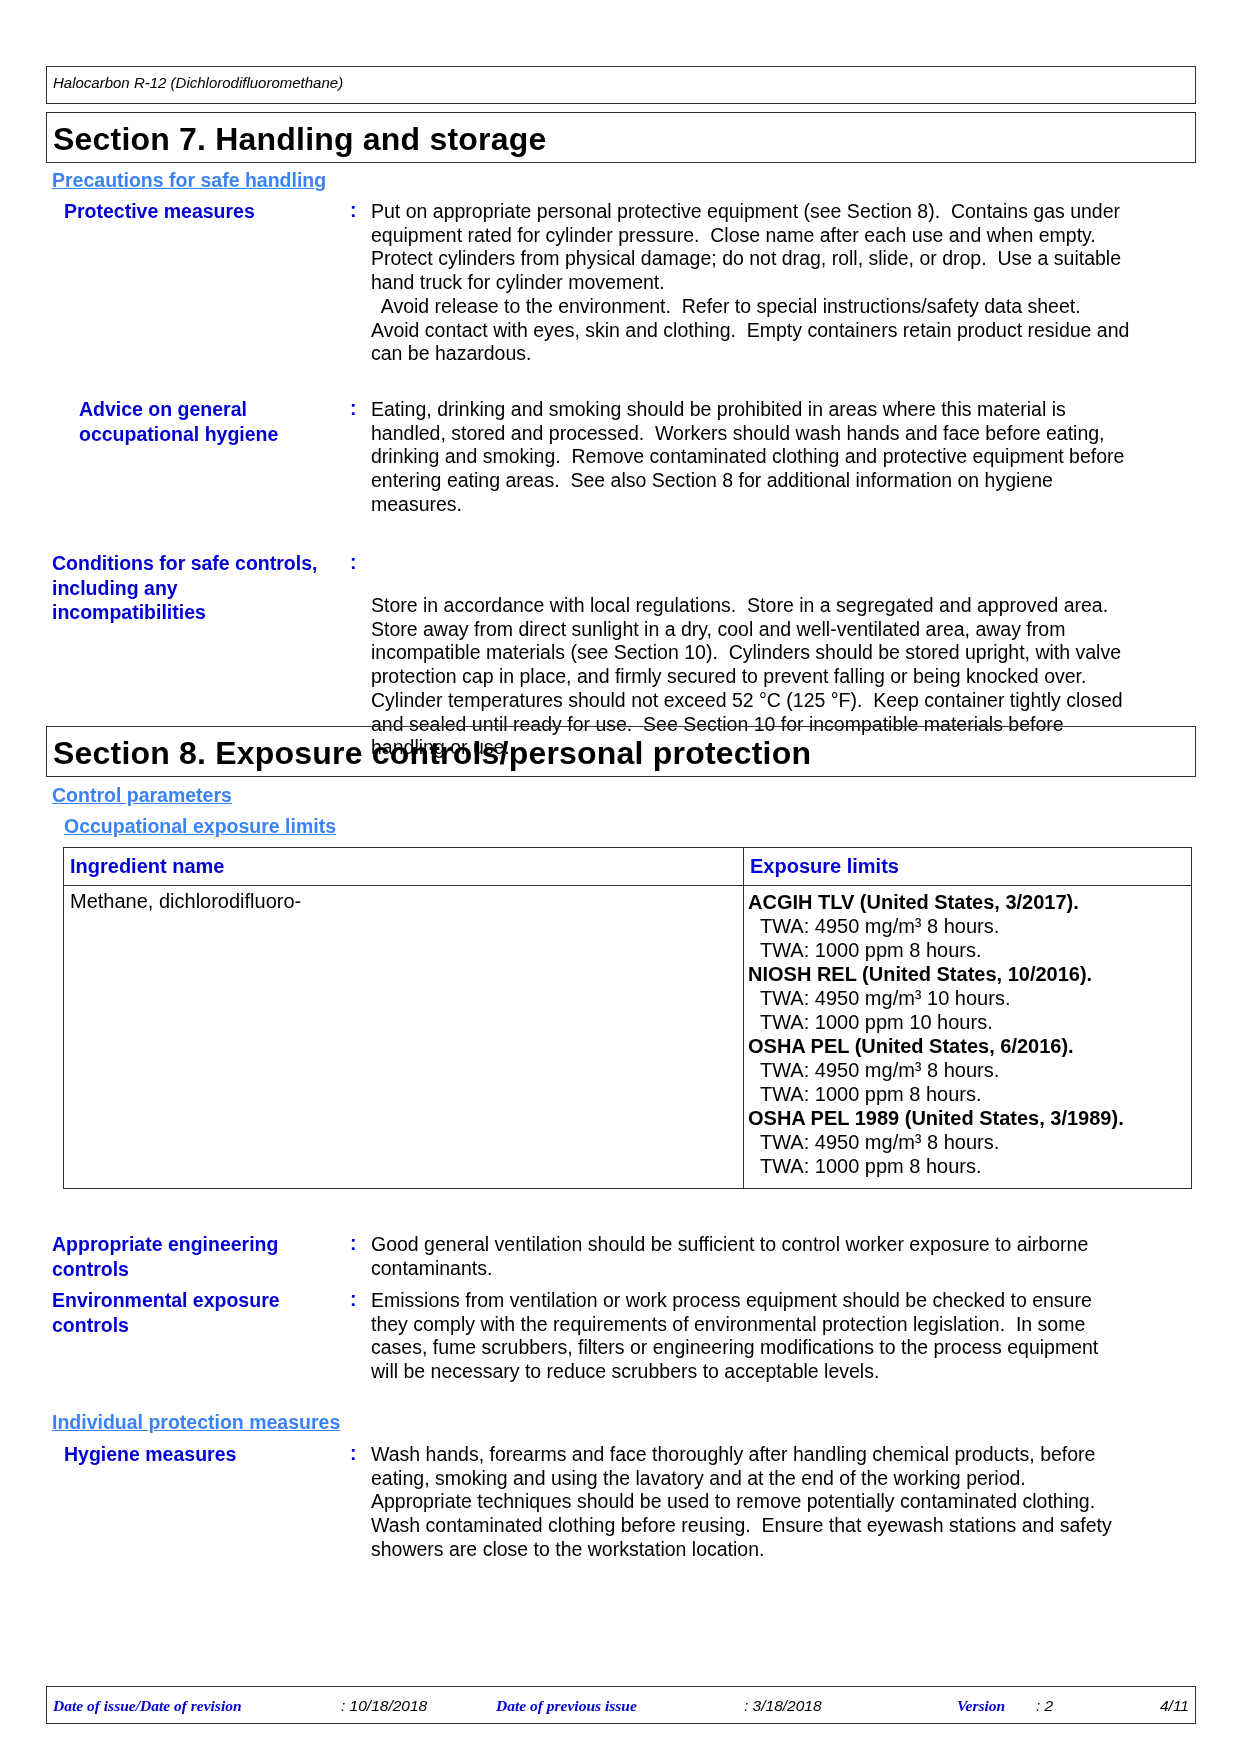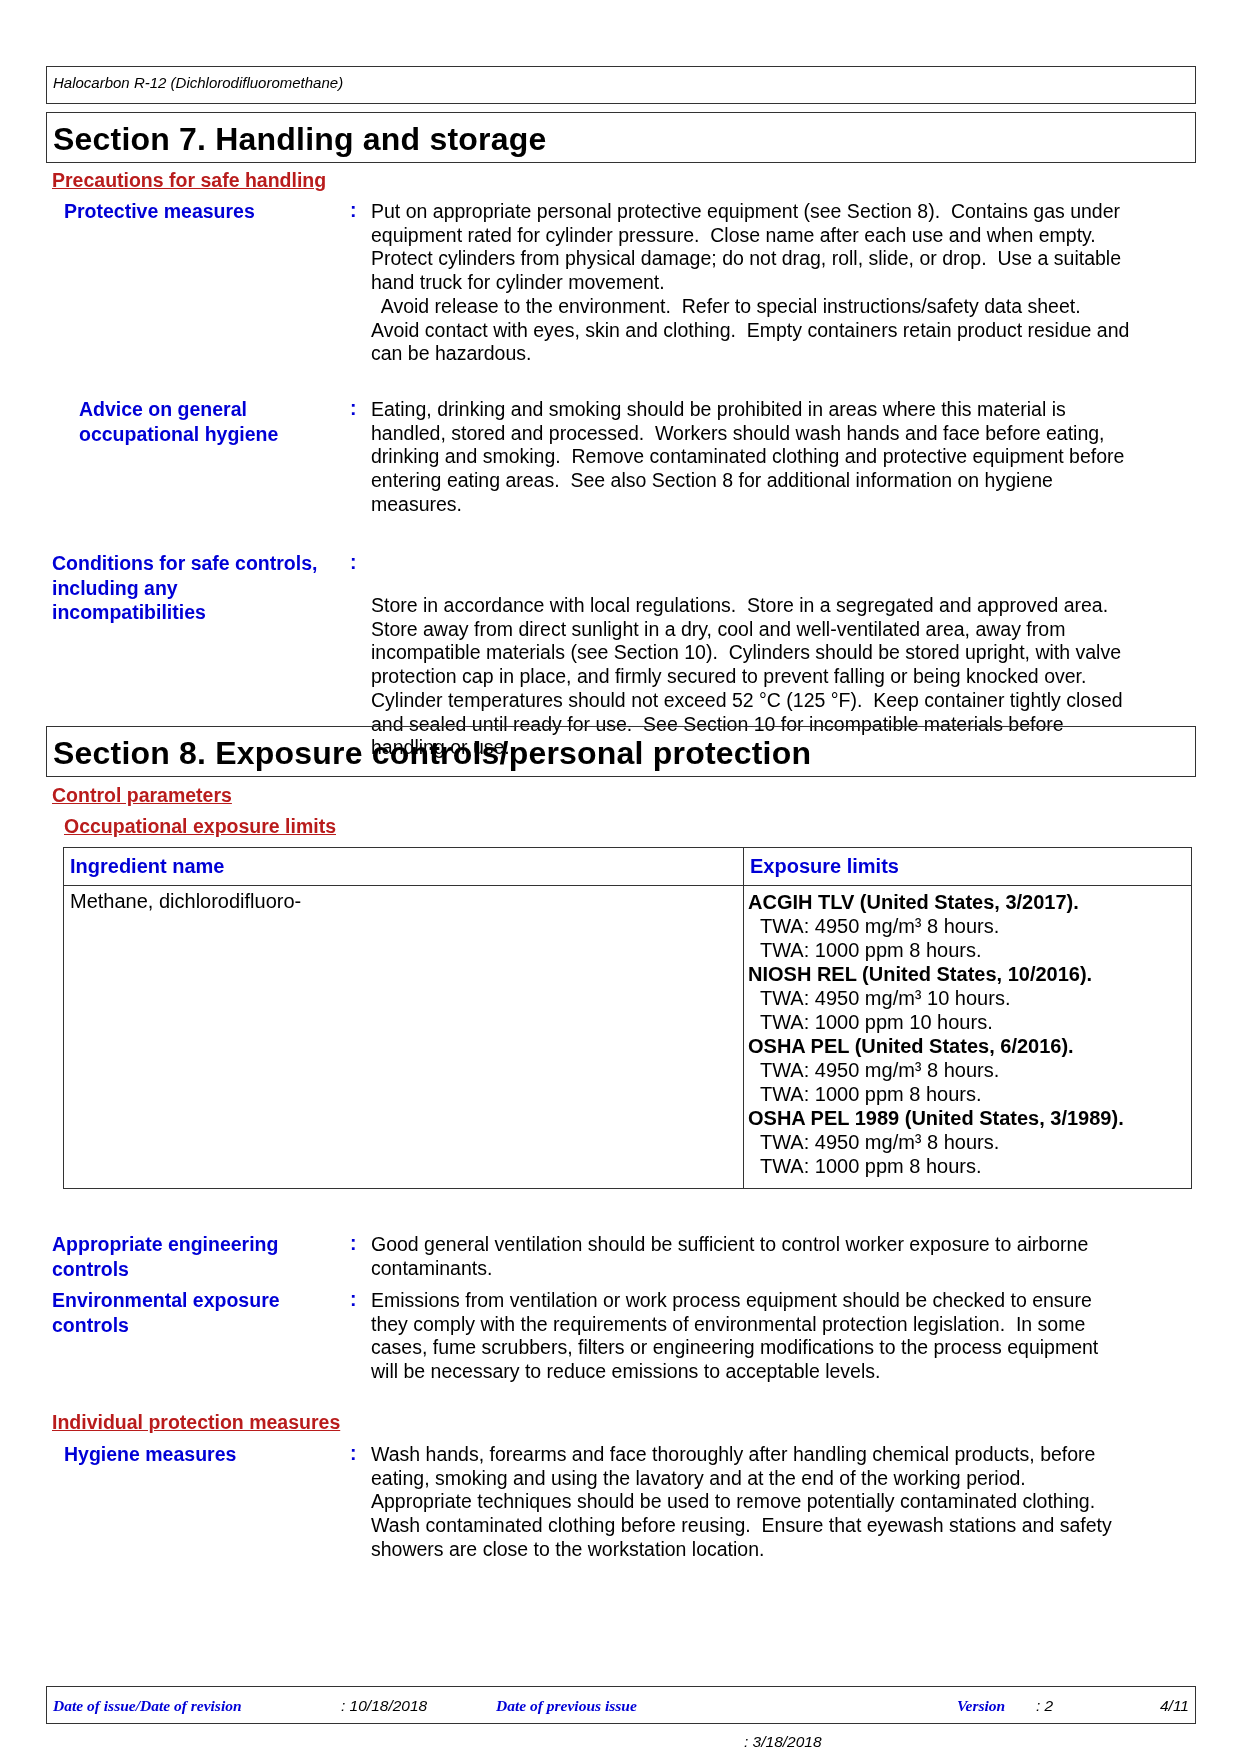--- a/index.html
+++ b/index.html
@@ -2,21 +2,21 @@
 <html><head>
   <meta charset="utf-8">
   <style>
     html, body { margin: 0; padding: 0; background: #ffffff; }
     body { width: 1240px; height: 1755px; position: relative; font-family: "Liberation Sans", sans-serif; color: #000; }
     .abs { position: absolute; }
     .product-box { left: 46px; top: 66px; width: 1150px; height: 38px; border: 1px solid #333; box-sizing: border-box; }
     .product-name { position: absolute; left: 6px; top: 7px; font-size: 15px; font-style: italic; }
     .section-box { left: 46px; width: 1150px; height: 51px; border: 1px solid #333; box-sizing: border-box; }
     .section-title { position: absolute; left: 6px; top: 8px; font-size: 32px; font-weight: bold; letter-spacing: 0.2px; }
-    .heading-link { font-size: 19.5px; font-weight: bold; color: #b91c1c; text-decoration: underline; white-space: nowrap; }
+    .heading-link { font-size: 19.5px; font-weight: bold; color: #3b82f6; text-decoration: underline; white-space: nowrap; }
     .label { font-size: 19.5px; font-weight: bold; color: #0000d6; line-height: 24.5px; }
     .colon { font-size: 19.5px; font-weight: bold; color: #0000d6; }
     .para { font-size: 19.5px; line-height: 23.7px; color: #000; }
     .para .line { display: block; white-space: pre; }
     table.oel { position: absolute; left: 63px; top: 847px; width: 1129px; border-collapse: collapse; }
     table.oel th, table.oel td { border: 1px solid #333; vertical-align: top; text-align: left; padding: 0 0 0 6px; font-size: 20px; }
     table.oel th { color: #0000d6; font-weight: bold; height: 37px; vertical-align: middle; }
     table.oel td { padding-top: 4px; padding-bottom: 10px; }
     .limit-head { font-weight: bold; display: block; line-height: 24px; margin-left: -2px; }
     .limit-line { display: block; line-height: 24px; padding-left: 10px; }
@@ -126,36 +126,36 @@
 
 <div class="abs label" style="left:52px; top:1288px;">
   <div>Environmental exposure</div>
   <div>controls</div>
 </div>
 <div class="abs colon" style="left:350px; top:1288px;">:</div>
 <div class="abs para" style="left:371px; top:1289px;">
   <span class="line">Emissions from ventilation or work process equipment should be checked to ensure</span>
   <span class="line">they comply with the requirements of environmental protection legislation.  In some</span>
   <span class="line">cases, fume scrubbers, filters or engineering modifications to the process equipment</span>
-  <span class="line">will be necessary to reduce emissions to acceptable levels.</span>
+  <span class="line">will be necessary to reduce scrubbers to acceptable levels.</span>
 </div>
 
 <a class="abs heading-link" style="left:52px; top:1411px;">Individual protection measures</a>
 
 <div class="abs label" style="left:64px; top:1442px;">Hygiene measures</div>
 <div class="abs colon" style="left:350px; top:1442px;">:</div>
 <div class="abs para" style="left:371px; top:1443px;">
   <span class="line">Wash hands, forearms and face thoroughly after handling chemical products, before</span>
   <span class="line">eating, smoking and using the lavatory and at the end of the working period.</span>
   <span class="line">Appropriate techniques should be used to remove potentially contaminated clothing.</span>
   <span class="line">Wash contaminated clothing before reusing.  Ensure that eyewash stations and safety</span>
   <span class="line">showers are close to the workstation location.</span>
 </div>
 
 <div class="abs footer-box">
   <span class="f-label" style="left:6px;">Date of issue/Date of revision</span>
   <span class="f-val" style="left:294px;">: 10/18/2018</span>
   <span class="f-label" style="left:449px;">Date of previous issue</span>
-  <span class="f-val" style="left:697px;margin-top:36px;">: 3/18/2018</span>
+  <span class="f-val" style="left:697px;">: 3/18/2018</span>
   <span class="f-label" style="left:910px;">Version</span>
   <span class="f-val" style="left:989px;">: 2</span>
   <span class="f-val" style="right:6px;">4/11</span>
 </div>
 
 </body></html>

